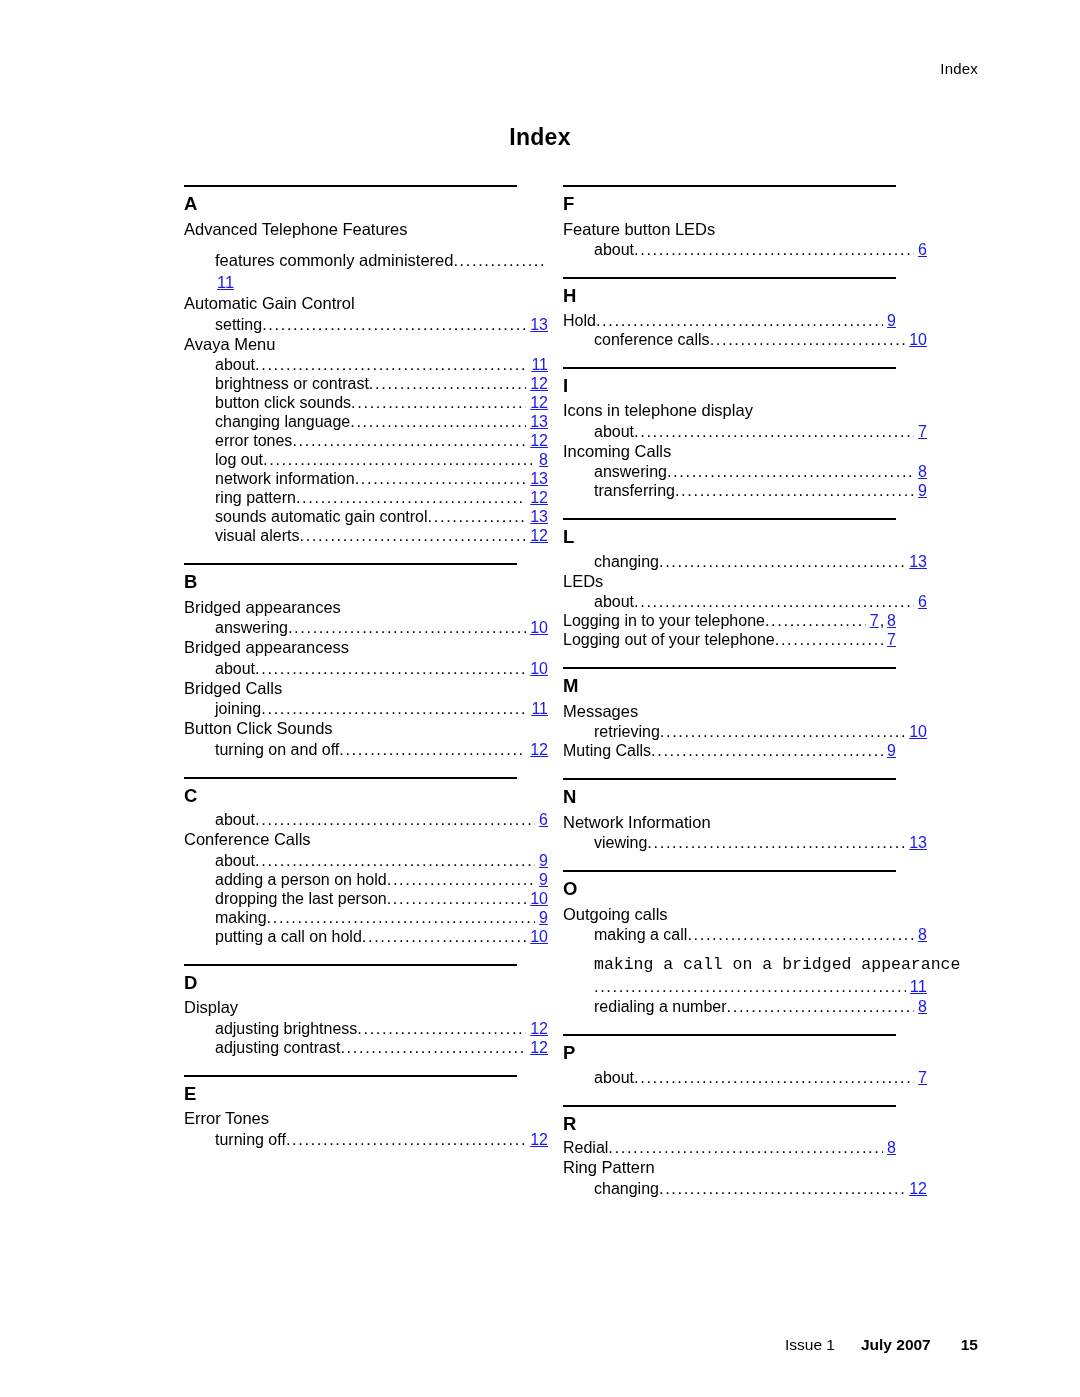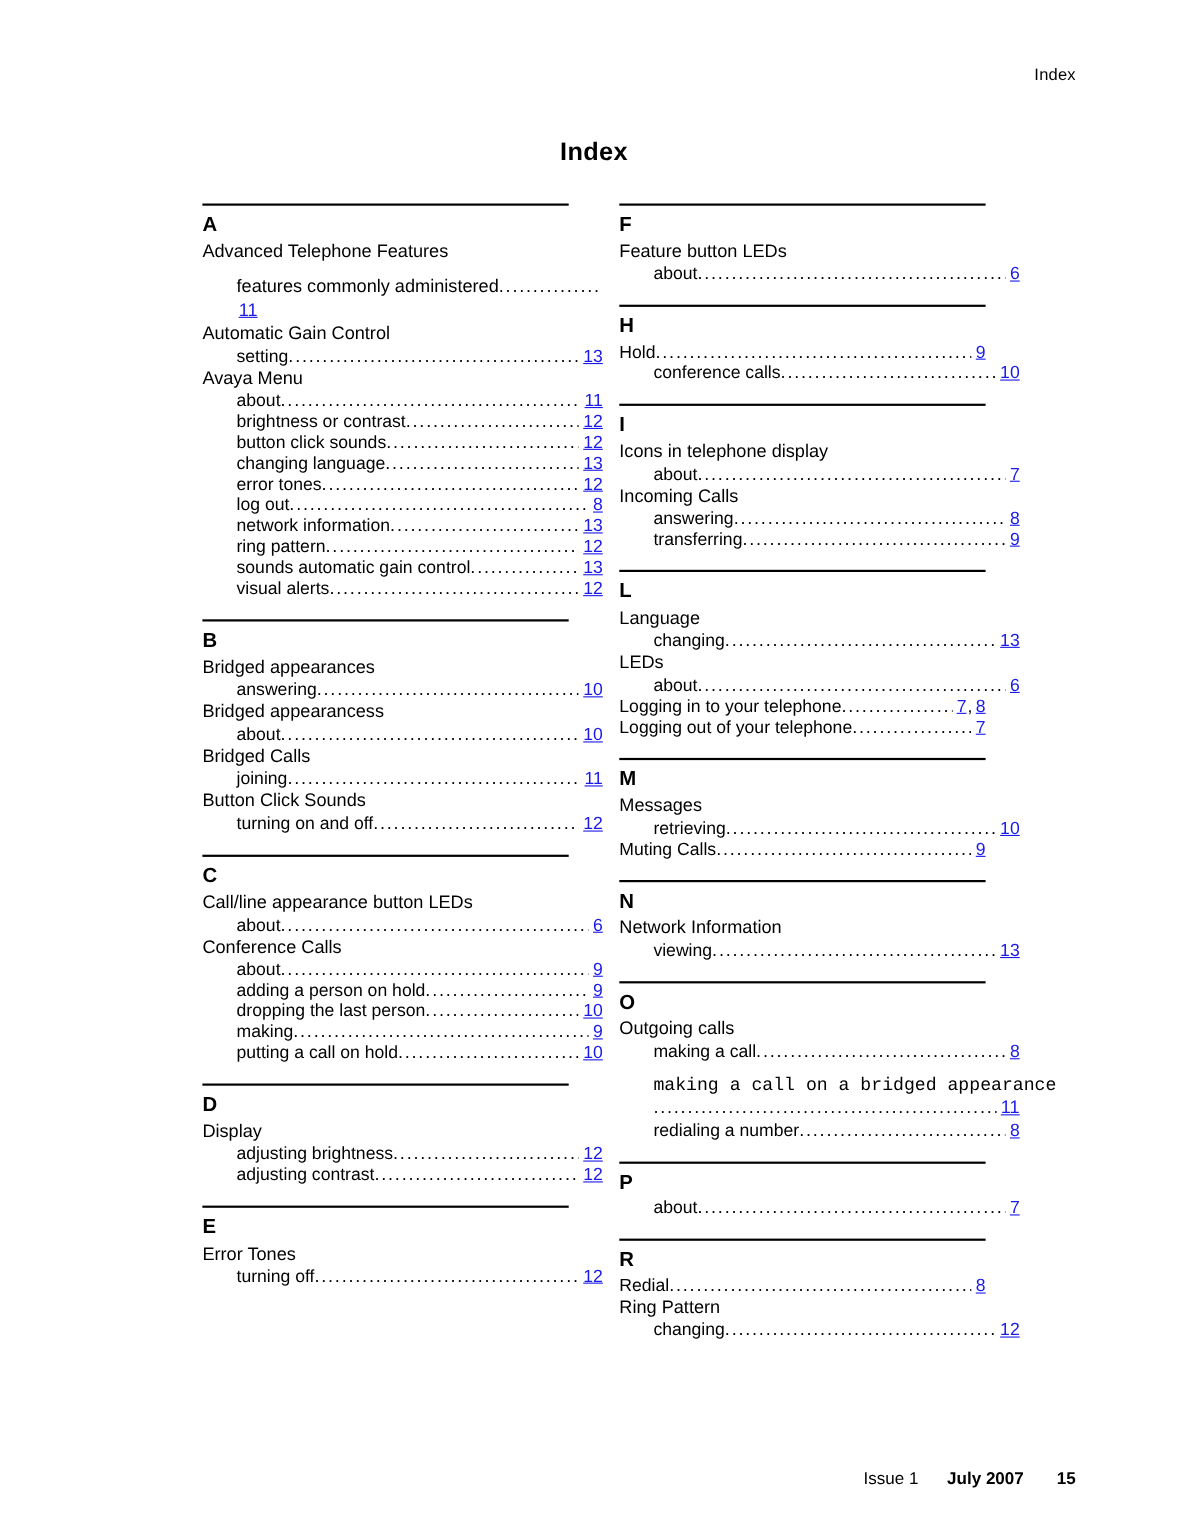--- a/index.html
+++ b/index.html
@@ -241,21 +241,20 @@
         <div class="entry-main">Button Click Sounds</div>
         <div class="leader-row sub">
           <span class="leader-text">turning on and off</span>
           <span class="leader-dots"></span>
           <span class="pageref">12</span>
         </div>
       </div>
       <div class="letter-group">
         <div class="group-rule"></div>
         <div class="group-letter">C</div>
-        <div class="entry-main">Call/line appearance button LEDs</div>
         <div class="leader-row sub">
           <span class="leader-text">about</span>
           <span class="leader-dots"></span>
           <span class="pageref">6</span>
         </div>
         <div class="entry-main">Conference Calls</div>
         <div class="leader-row sub">
           <span class="leader-text">about</span>
           <span class="leader-dots"></span>
           <span class="pageref">9</span>
@@ -349,21 +348,20 @@
         </div>
         <div class="leader-row sub">
           <span class="leader-text">transferring</span>
           <span class="leader-dots"></span>
           <span class="pageref">9</span>
         </div>
       </div>
       <div class="letter-group">
         <div class="group-rule"></div>
         <div class="group-letter">L</div>
-        <div class="entry-main">Language</div>
         <div class="leader-row sub">
           <span class="leader-text">changing</span>
           <span class="leader-dots"></span>
           <span class="pageref">13</span>
         </div>
         <div class="entry-main">LEDs</div>
         <div class="leader-row sub">
           <span class="leader-text">about</span>
           <span class="leader-dots"></span>
           <span class="pageref">6</span>

